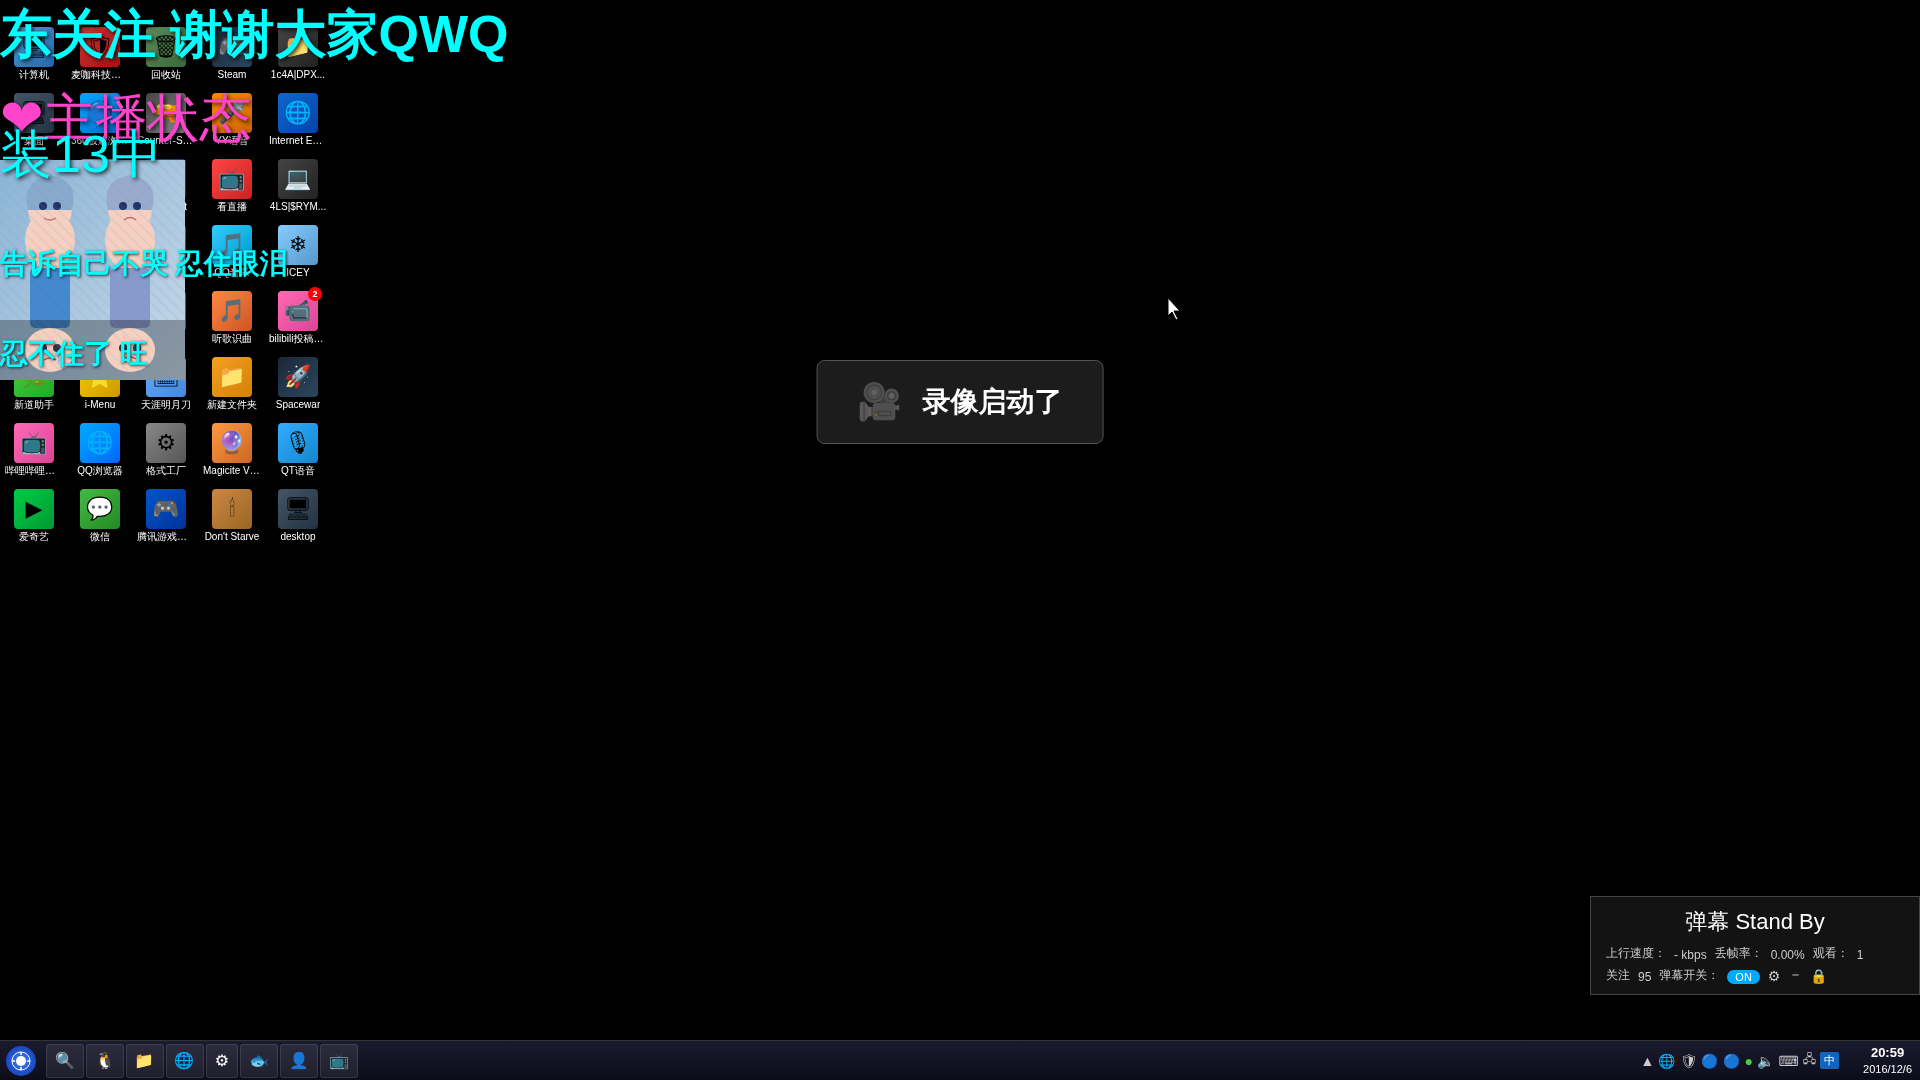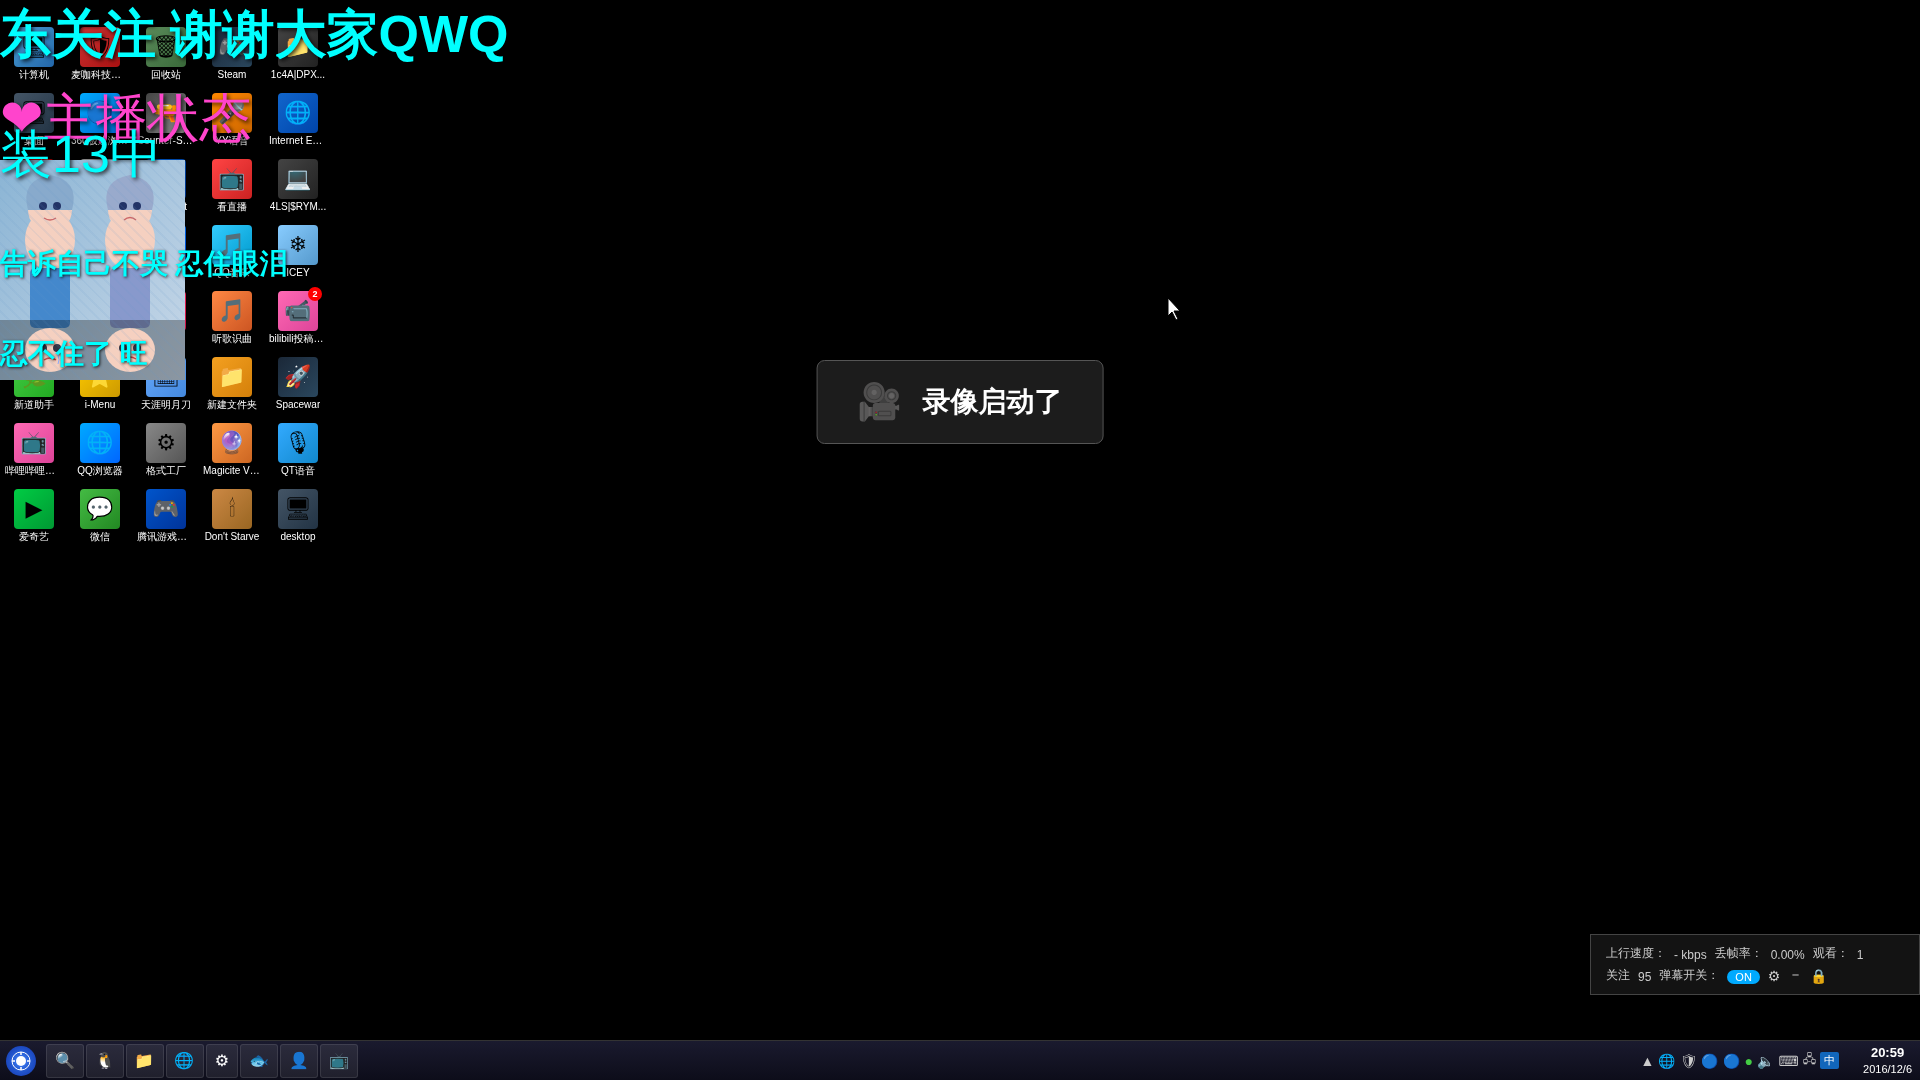--- a/index.html
+++ b/index.html
@@ -567,20 +567,21 @@
         </div>
       </div>
   </div>
 
   <div class="recording-popup">
     <div class="recording-icon">🎥</div>
     <div class="recording-text">录像启动了</div>
   </div>
 
   <div class="danmaku-panel">
+    <div class="danmaku-title">弹幕 Stand By</div>
     <div class="danmaku-stats">
       <span>上行速度：</span>
       <span>- kbps</span>
       <span>丢帧率：</span>
       <span>0.00%</span>
       <span>观看：</span>
       <span>1</span>
     </div>
     <div class="danmaku-stats" style="margin-top:4px;">
       <span>关注</span>

